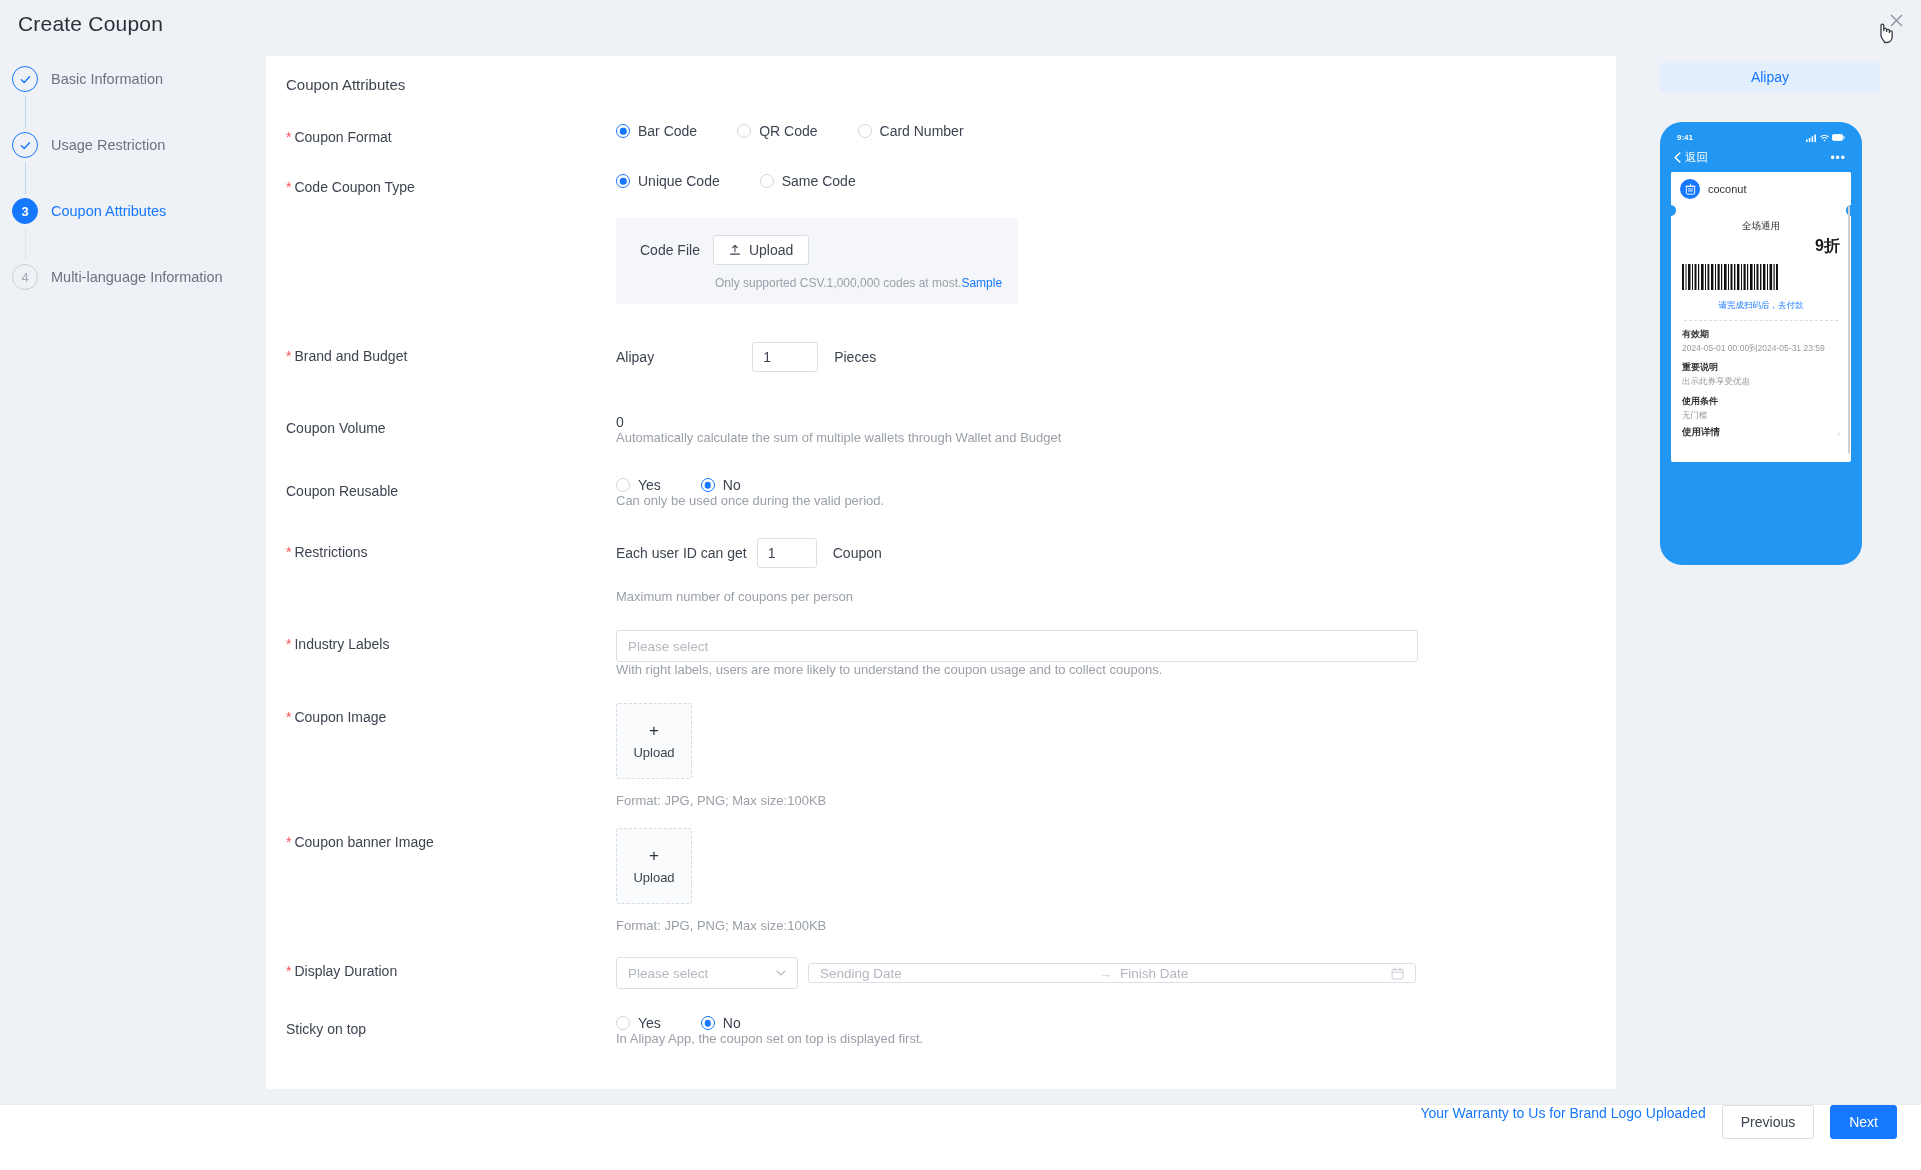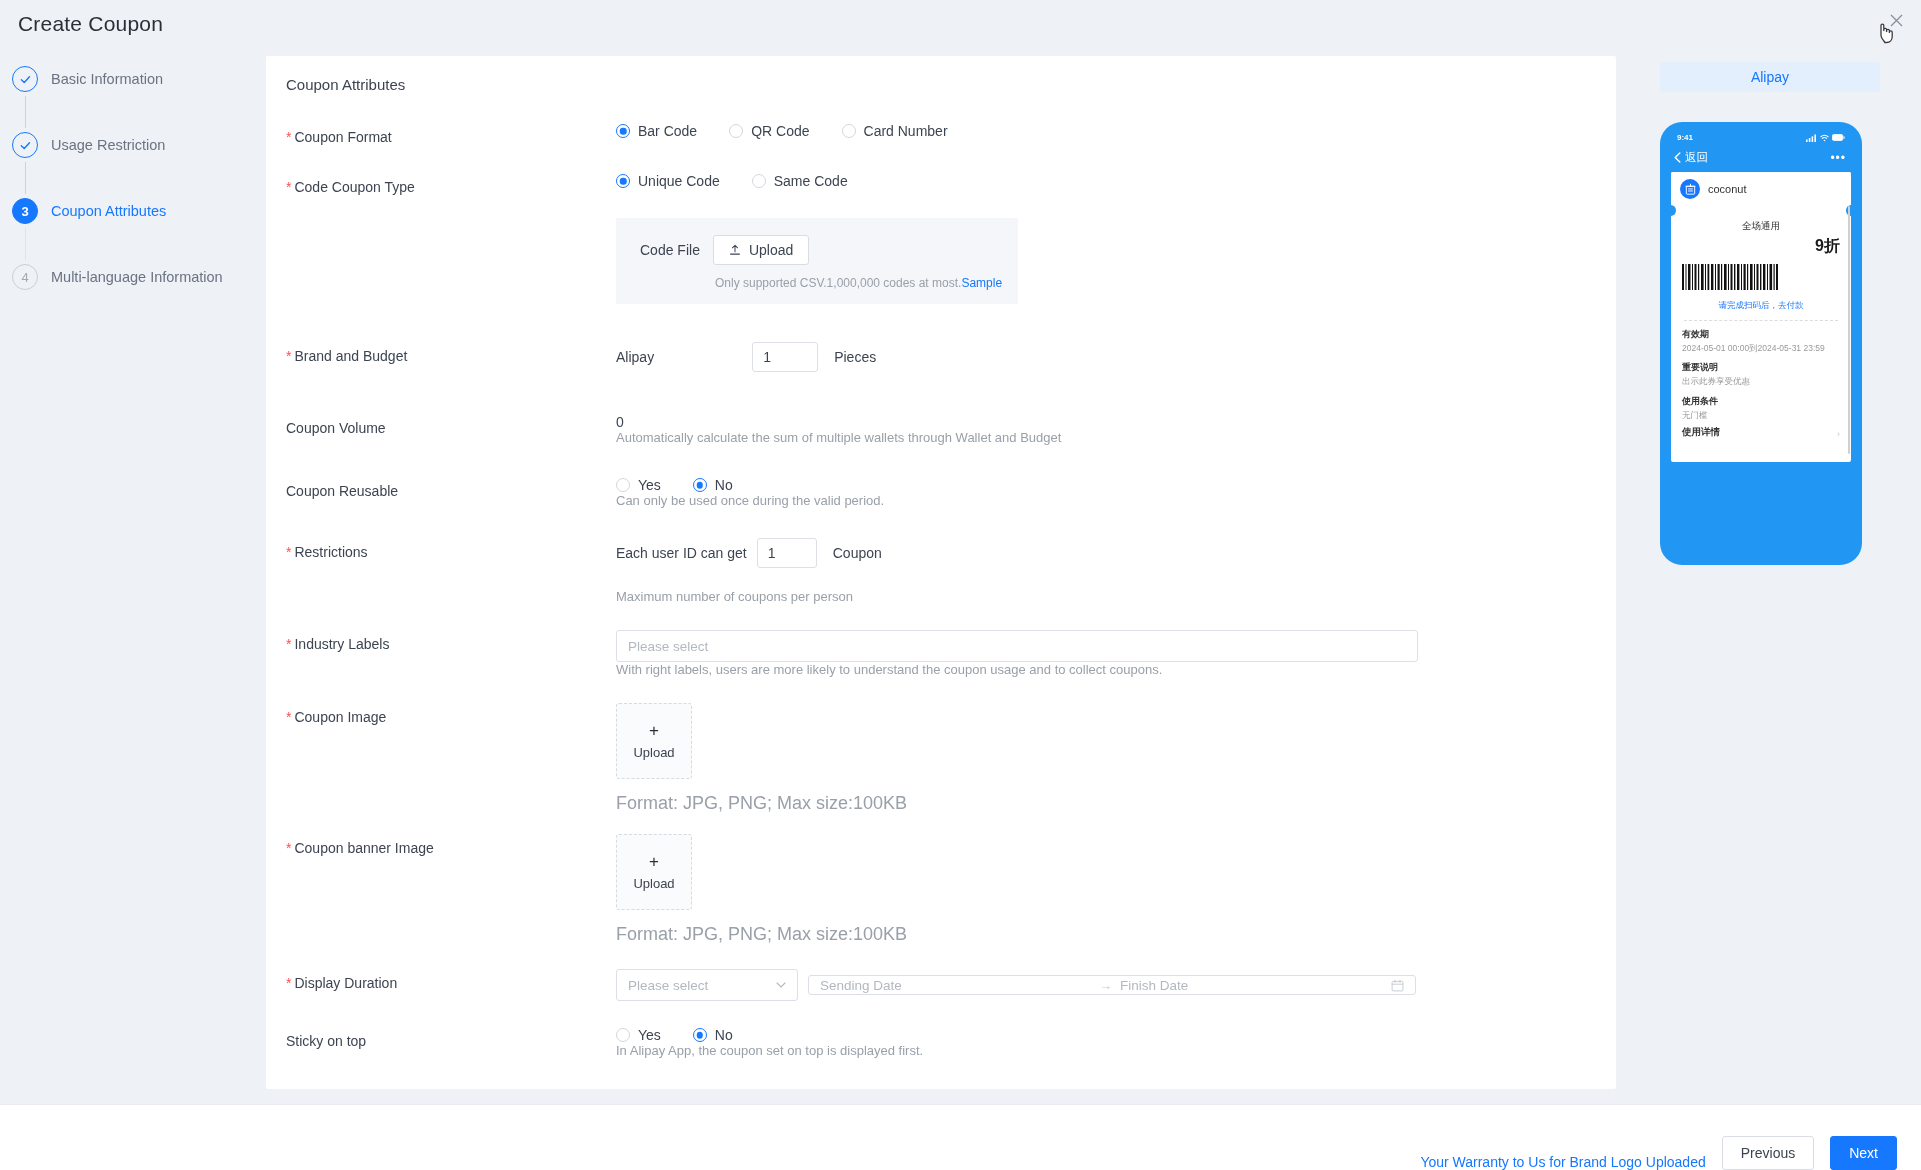--- a/index.html
+++ b/index.html
@@ -62,21 +62,21 @@
   .form { padding: 18px 0 0 0; }
   .row { display: flex; align-items: flex-start; padding: 0 0 0 20px; }
   .lbl {
     width: 330px; flex: 0 0 330px; font-size: 14px; color: #3d4451;
     padding-top: 4px; line-height: 20px;
   }
   .req { color: #ff4d4f; margin-right: 3px; }
   .ctl { flex: 1; }
 
   
-  .radio-group { display: flex; align-items: center; gap: 4px; }
+  .radio-group { display: flex; align-items: center; gap: 12px; }
   .radio { display: inline-flex; align-items: center; margin-right: 28px; cursor: pointer; }
   .radio:last-child { margin-right: 0; }
   .rdot {
     width: 14px; height: 14px; border-radius: 50%;
     border: 1.4px solid #d2d6dc; background: #fff; position: relative;
     flex: 0 0 14px;
   }
   .rdot.on { border-color: #1677ff; }
   .rdot.on::after {
     content: ""; position: absolute; left: 50%; top: 50%;
@@ -136,21 +136,21 @@
   .cal { width: 13px; height: 13px; }
 
   
   .upbox {
     width: 76px; height: 76px; border: 1px dashed #d6dae1; border-radius: 3px;
     background: #fafbfc; display: flex; flex-direction: column;
     align-items: center; justify-content: center; gap: 6px; cursor: pointer;
   }
   .upbox .plus { font-size: 17px; color: #2b2f36; line-height: 1; }
   .upbox .t { font-size: 13px; color: #3d4451; }
-  .fmt { font-size: 18px; color: #9aa0a9; margin-top: 14px; }
+  .fmt { font-size: 13px; color: #9aa0a9; margin-top: 14px; }
 
   
   .preview { position: absolute; left: 1660px; top: 62px; width: 220px; }
   .pv-tab {
     height: 30px; background: #e3effd; color: #1677ff;
     display: flex; align-items: center; justify-content: center;
     font-size: 14px; border-radius: 3px; cursor: pointer;
   }
   .phone {
     margin-top: 30px; width: 202px; height: 443px;
@@ -205,21 +205,21 @@
   .pv-more-c { color: #c9c9c9; font-size: 9px; }
   .pv-scroll {
     position: absolute; right: 1px; top: 34px; width: 2px; height: 248px;
     background: #d0d0d0; border-radius: 1px;
   }
 
   
   .footer {
     position: absolute; left: 0; bottom: 0; width: 1921px; height: 66px;
     background: #fff; border-top: 1px solid #e8ebef;
-    display: flex; align-items: flex-end; justify-content: flex-end;
+    display: flex; align-items: flex-start; justify-content: flex-end;
     padding-right: 24px; gap: 16px;
   }
   .warranty { color: #1677ff; font-size: 14px; cursor: pointer; }
   .btn {
     border-radius: 3px; font-size: 14px; padding: 8px 18px; cursor: pointer;
     font-family: "Liberation Sans", sans-serif;
   }
   .btn-default { border: 1px solid #d9dde3; background: #fff; color: #3d4451; }
   .btn-primary { border: 1px solid #1677ff; background: #1677ff; color: #fff; }
 </style>

